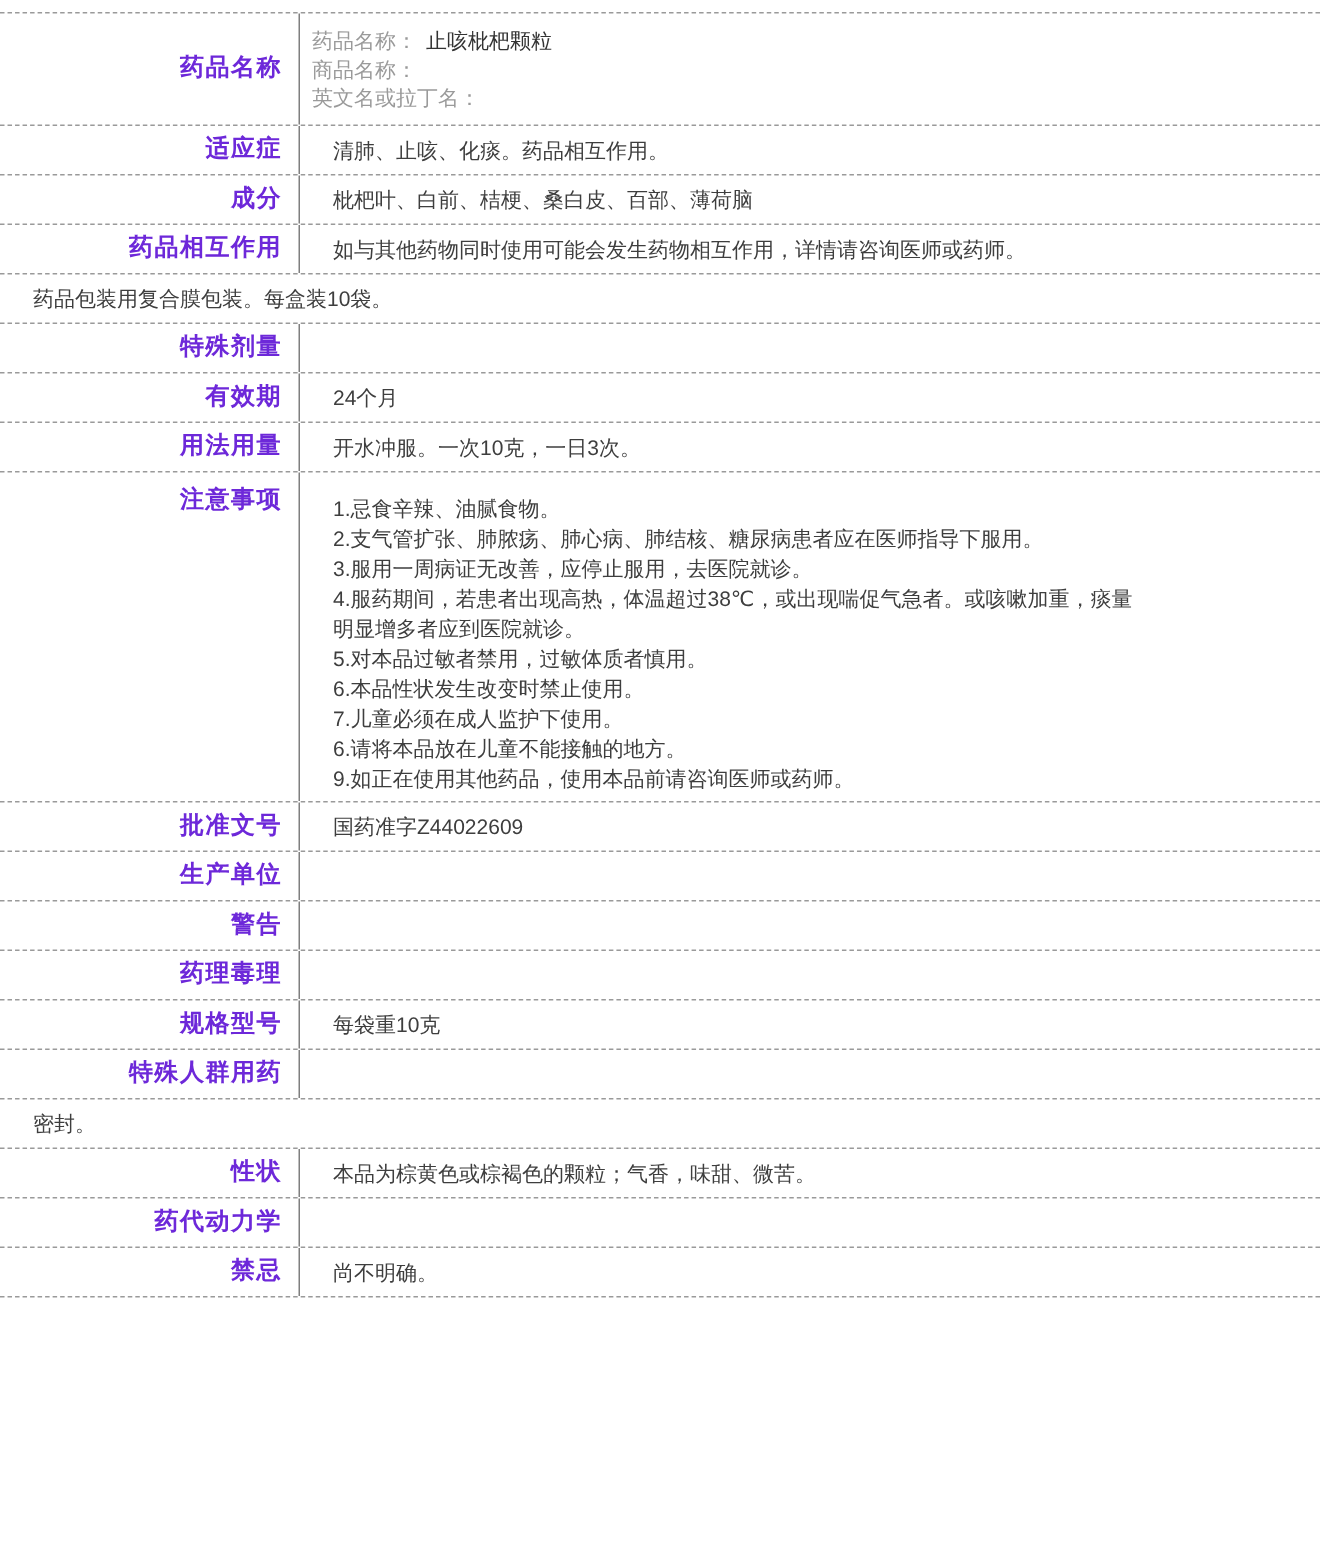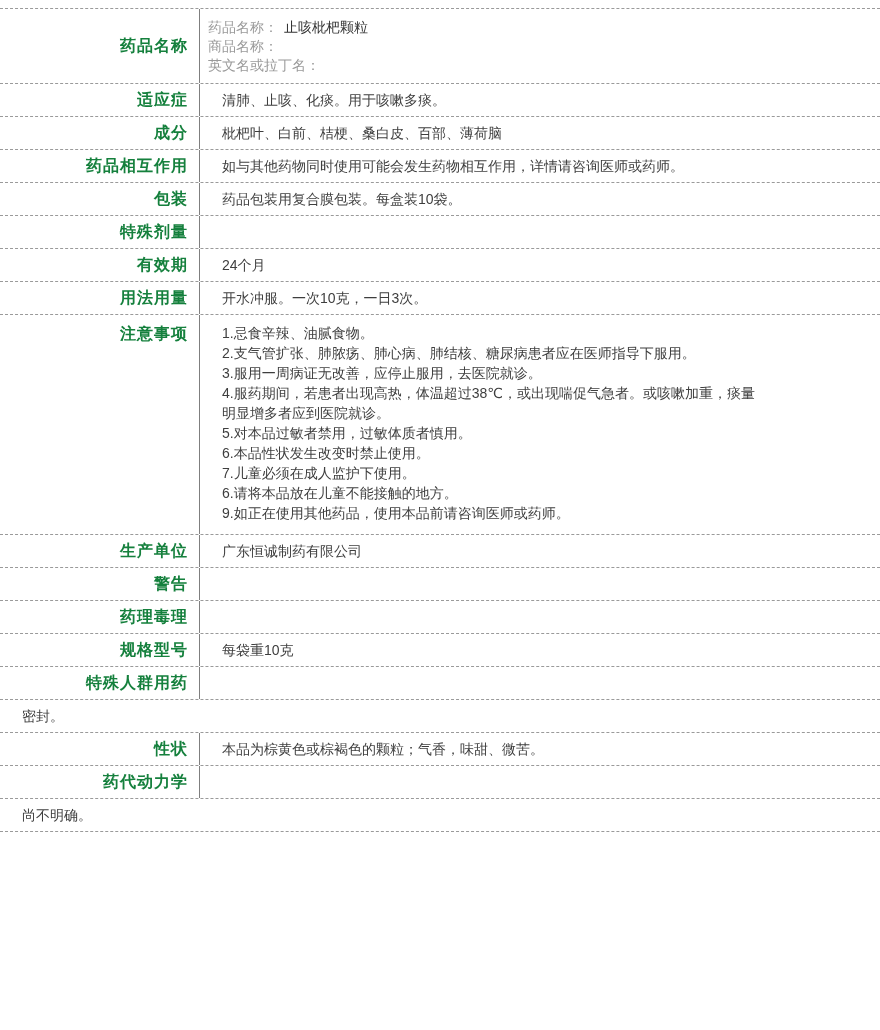--- a/index.html
+++ b/index.html
@@ -35,21 +35,21 @@
     width: 200px;
     flex: 0 0 200px;
     border-right: 1px solid #7f7f7f;
     display: flex;
     align-items: center;
     justify-content: flex-end;
     padding-right: 11px;
     font-size: 16px;
     font-weight: bold;
     letter-spacing: 1px;
-    color: #15803d;
+    color: #6d28d9;
     line-height: 1;
     white-space: nowrap;
   }
   .tall-notes .cell-label {
     align-items: flex-start;
     padding-top: 11px;
   }
 
   .cell-content {
     flex: 1 1 auto;
@@ -61,21 +61,21 @@
     font-size: 14px;
     color: #3e3e3e;
     line-height: 19px;
     overflow: hidden;
   }
   .tall-name .cell-content {
     padding-left: 8px;
     line-height: 19px;
   }
   .tall-notes .cell-content {
-    justify-content: flex-start;
+    justify-content: center;
     padding-top: 8px;
     line-height: 20px;
   }
 
   .field-key   { color: #9a9a9a; }
   .field-value { color: #333333; margin-left: 6px; }
 
   .row-text, .notes-line, .name-field-line {
     white-space: nowrap;
   }
@@ -88,37 +88,36 @@
       <div class="cell-label">药品名称</div>
       <div class="cell-content">
         <div class="name-field-line"><span class="field-key">药品名称：</span><span class="field-value">止咳枇杷颗粒</span></div>
         <div class="name-field-line"><span class="field-key">商品名称：</span><span class="field-value"></span></div>
         <div class="name-field-line"><span class="field-key">英文名或拉丁名：</span><span class="field-value"></span></div>
       </div>
     </div>
     <div class="row">
       <div class="cell-label">适应症</div>
       <div class="cell-content">
-        <div class="row-text">清肺、止咳、化痰。用于咳嗽多痰。</div>
+        <div class="row-text">清肺、止咳、化痰。药品相互作用。</div>
       </div>
     </div>
     <div class="row">
       <div class="cell-label">成分</div>
       <div class="cell-content">
         <div class="row-text">枇杷叶、白前、桔梗、桑白皮、百部、薄荷脑</div>
       </div>
     </div>
     <div class="row">
       <div class="cell-label">药品相互作用</div>
       <div class="cell-content">
         <div class="row-text">如与其他药物同时使用可能会发生药物相互作用，详情请咨询医师或药师。</div>
       </div>
     </div>
     <div class="row">
-      <div class="cell-label">包装</div>
       <div class="cell-content">
         <div class="row-text">药品包装用复合膜包装。每盒装10袋。</div>
       </div>
     </div>
     <div class="row">
       <div class="cell-label">特殊剂量</div>
       <div class="cell-content">
         <div class="row-text"></div>
       </div>
     </div>
@@ -143,24 +142,27 @@
         <div class="notes-line">4.服药期间，若患者出现高热，体温超过38℃，或出现喘促气急者。或咳嗽加重，痰量</div>
         <div class="notes-line">明显增多者应到医院就诊。</div>
         <div class="notes-line">5.对本品过敏者禁用，过敏体质者慎用。</div>
         <div class="notes-line">6.本品性状发生改变时禁止使用。</div>
         <div class="notes-line">7.儿童必须在成人监护下使用。</div>
         <div class="notes-line">6.请将本品放在儿童不能接触的地方。</div>
         <div class="notes-line">9.如正在使用其他药品，使用本品前请咨询医师或药师。</div>
       </div>
     </div>
     <div class="row">
+      <div class="cell-label">批准文号</div>
+      <div class="cell-content">
+        <div class="row-text">国药准字Z44022609</div>
+      </div>
+    </div>
+    <div class="row">
       <div class="cell-label">生产单位</div>
-      <div class="cell-content">
-        <div class="row-text">广东恒诚制药有限公司</div>
-      </div>
     </div>
     <div class="row">
       <div class="cell-label">警告</div>
       <div class="cell-content">
         <div class="row-text"></div>
       </div>
     </div>
     <div class="row">
       <div class="cell-label">药理毒理</div>
       <div class="cell-content">
@@ -190,17 +192,18 @@
         <div class="row-text">本品为棕黄色或棕褐色的颗粒；气香，味甜、微苦。</div>
       </div>
     </div>
     <div class="row">
       <div class="cell-label">药代动力学</div>
       <div class="cell-content">
         <div class="row-text"></div>
       </div>
     </div>
     <div class="row">
+      <div class="cell-label">禁忌</div>
       <div class="cell-content">
         <div class="row-text">尚不明确。</div>
       </div>
     </div>
   </div>
 
 </body></html>

